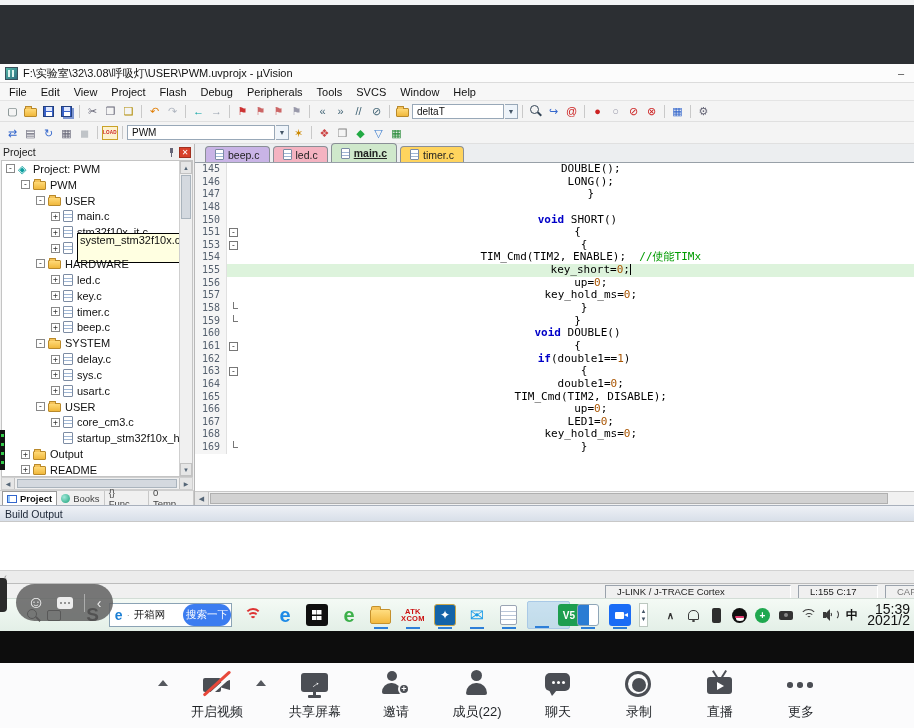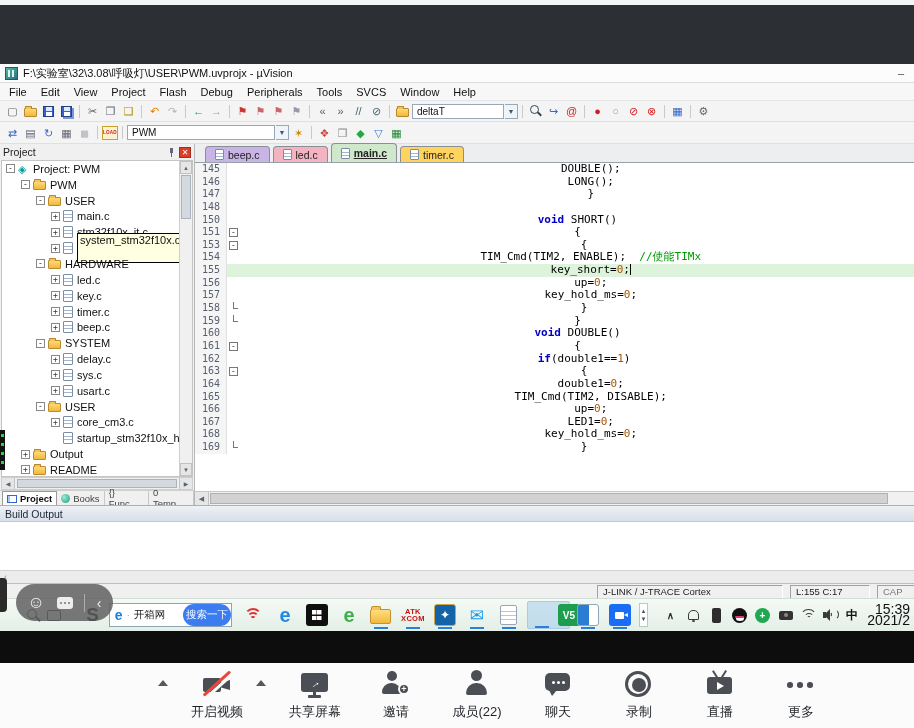--- a/index.html
+++ b/index.html
@@ -124,22 +124,22 @@
   .esb-t{position:absolute;left:15px;top:1px;bottom:1px;right:26px;background:#d2d2d2;border:1px solid #b0b0b0;}
 
   
   .bo-cap{height:16px;background:linear-gradient(#eef1f6,#d8dfe9);border-top:1px solid #a8b0bc;font-size:10.5px;
           color:#1c2636;display:flex;align-items:center;padding-left:5px;}
   .bo-body{height:49px;background:#fff;border-top:1px solid #c8c8c8;}
   .bo-scroll{height:13px;background:#ececec;border-top:1px solid #d2d2d2;color:#8a8a8a;font-size:9px;
              display:flex;align-items:center;padding-left:4px;}
   .bo-scroll::before{content:"‹";}
   .statusbar{height:15px;background:#f0f0f0;border-top:1px solid #bcbcbc;position:relative;font-size:9.5px;color:#222;}
-  .st{position:absolute;top:1px;height:20px;line-height:11px;padding:0 5px;border:1px solid;
-      border-color:#9aa2ac #fff #fff #9aa2ac;white-space:nowrap;overflow:hidden;}
+  .st{position:absolute;top:1px;height:20px;line-height:11px;padding:0 11px;border:1px solid;
+      border-color:#9aa2ac #fff #fff #9aa2ac;white-space:nowrap;overflow:hidden;margin-left:8px;}
   .st-debug{left:597px;width:186px;}
   .st-pos{left:790px;width:80px;}
   .st-cap{left:877px;width:60px;color:#777;}
 
   
   .taskbar{top:598px;height:33px;background:linear-gradient(#f4faf5,#e3efe7);border-top:1px solid #d2ddd6;
            display:flex;align-items:center;padding:0 4px;gap:5px;}
   .tsk{height:28px;display:flex;align-items:center;justify-content:center;position:relative;}
   .tsk-start{width:26px;display:grid;grid-template-columns:7px 7px;grid-template-rows:7px 7px;gap:1px;
              align-content:center;justify-content:center;}

